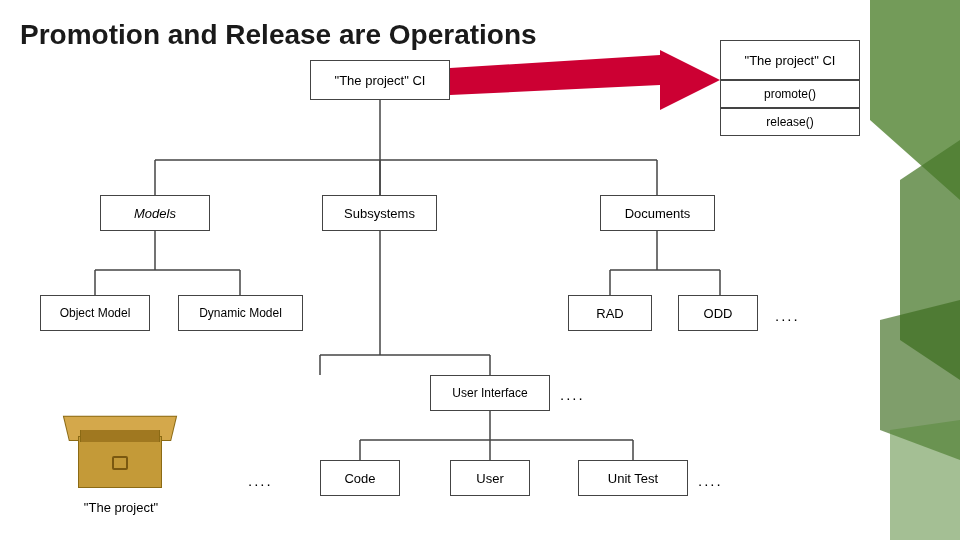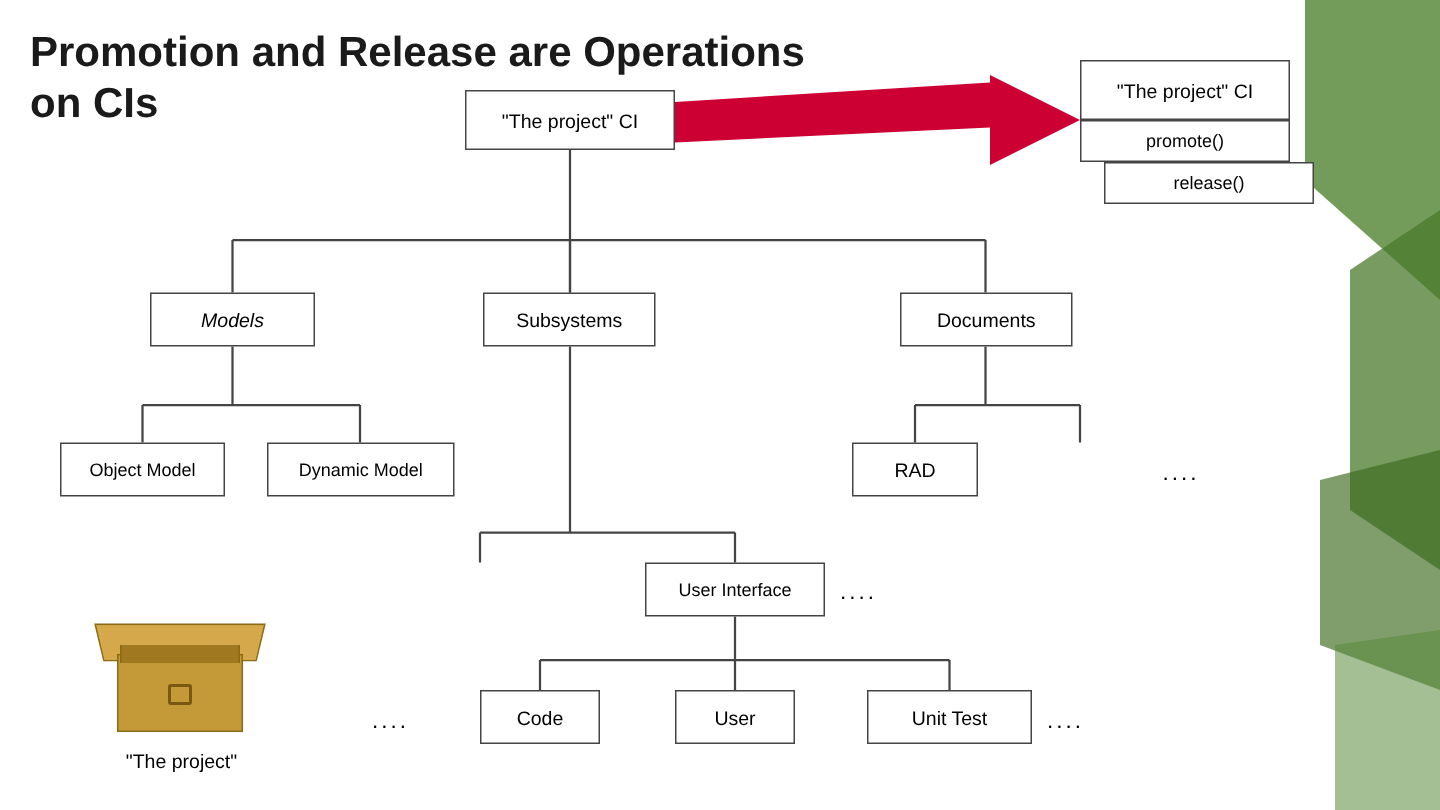--- a/index.html
+++ b/index.html
@@ -90,21 +90,20 @@
   <svg class="lines-svg" style="z-index:0;">
 
     <polygon points="870,0 960,0 960,200 870,120" fill="#5a8a3c" opacity="0.85"></polygon>
     <polygon points="900,180 960,140 960,380 900,340" fill="#4a7a2c" opacity="0.75"></polygon>
     <polygon points="880,320 960,300 960,460 880,430" fill="#3a6a1c" opacity="0.65"></polygon>
     <polygon points="890,430 960,420 960,540 890,540" fill="#5a8a3c" opacity="0.55"></polygon>
   </svg>
 
   <div class="title-area">
     <div class="title-text">Promotion and Release are Operations</div>
-    <div class="title-text">on CIs</div>
   </div>
 
   <svg class="lines-svg" style="z-index:1;">
 
     <defs>
       <marker id="arrowhead-red" markerWidth="12" markerHeight="8" refX="10" refY="4" orient="auto">
         <polygon points="0 0, 12 4, 0 8" fill="#cc0033"></polygon>
       </marker>
     </defs>
 
@@ -146,21 +145,21 @@
   </div>
 
   <div class="box" style="left:720px;top:40px;width:140px;height:40px;font-size:13px;">
     <span>"The project" CI</span>
   </div>
 
   <div class="box" style="left:720px;top:80px;width:140px;height:28px;font-size:12px;">
     <span>promote()</span>
   </div>
 
-  <div class="box" style="left:720px;top:108px;width:140px;height:28px;font-size:12px;margin-left:16px;">
+  <div class="box" style="left:720px;top:108px;width:140px;height:28px;font-size:12px;">
     <span>release()</span>
   </div>
 
   <div class="box" style="left:100px;top:195px;width:110px;height:36px;font-size:13px;font-style:italic;">
     <span>Models</span>
   </div>
 
   <div class="box" style="left:322px;top:195px;width:115px;height:36px;font-size:13px;">
     <span>Subsystems</span>
   </div>
@@ -174,20 +173,23 @@
   </div>
 
   <div class="box" style="left:40px;top:295px;width:110px;height:36px;font-size:12px;">
     <span>Object Model</span>
   </div>
 
   <div class="box" style="left:568px;top:295px;width:84px;height:36px;font-size:13px;">
     <span>RAD</span>
   </div>
 
+  <div class="box" style="left:678px;top:295px;width:80px;height:36px;font-size:13px;">
+    <span>ODD</span>
+  </div>
 
   <div style="position:absolute;left:775px;top:307px;font-size:15px;letter-spacing:2px;">....</div>
 
 
   <div class="box" style="left:430px;top:375px;width:120px;height:36px;font-size:12px;">
     <span>User Interface</span>
   </div>
 
   <div style="position:absolute;left:560px;top:386px;font-size:15px;letter-spacing:2px;">....</div>
 

